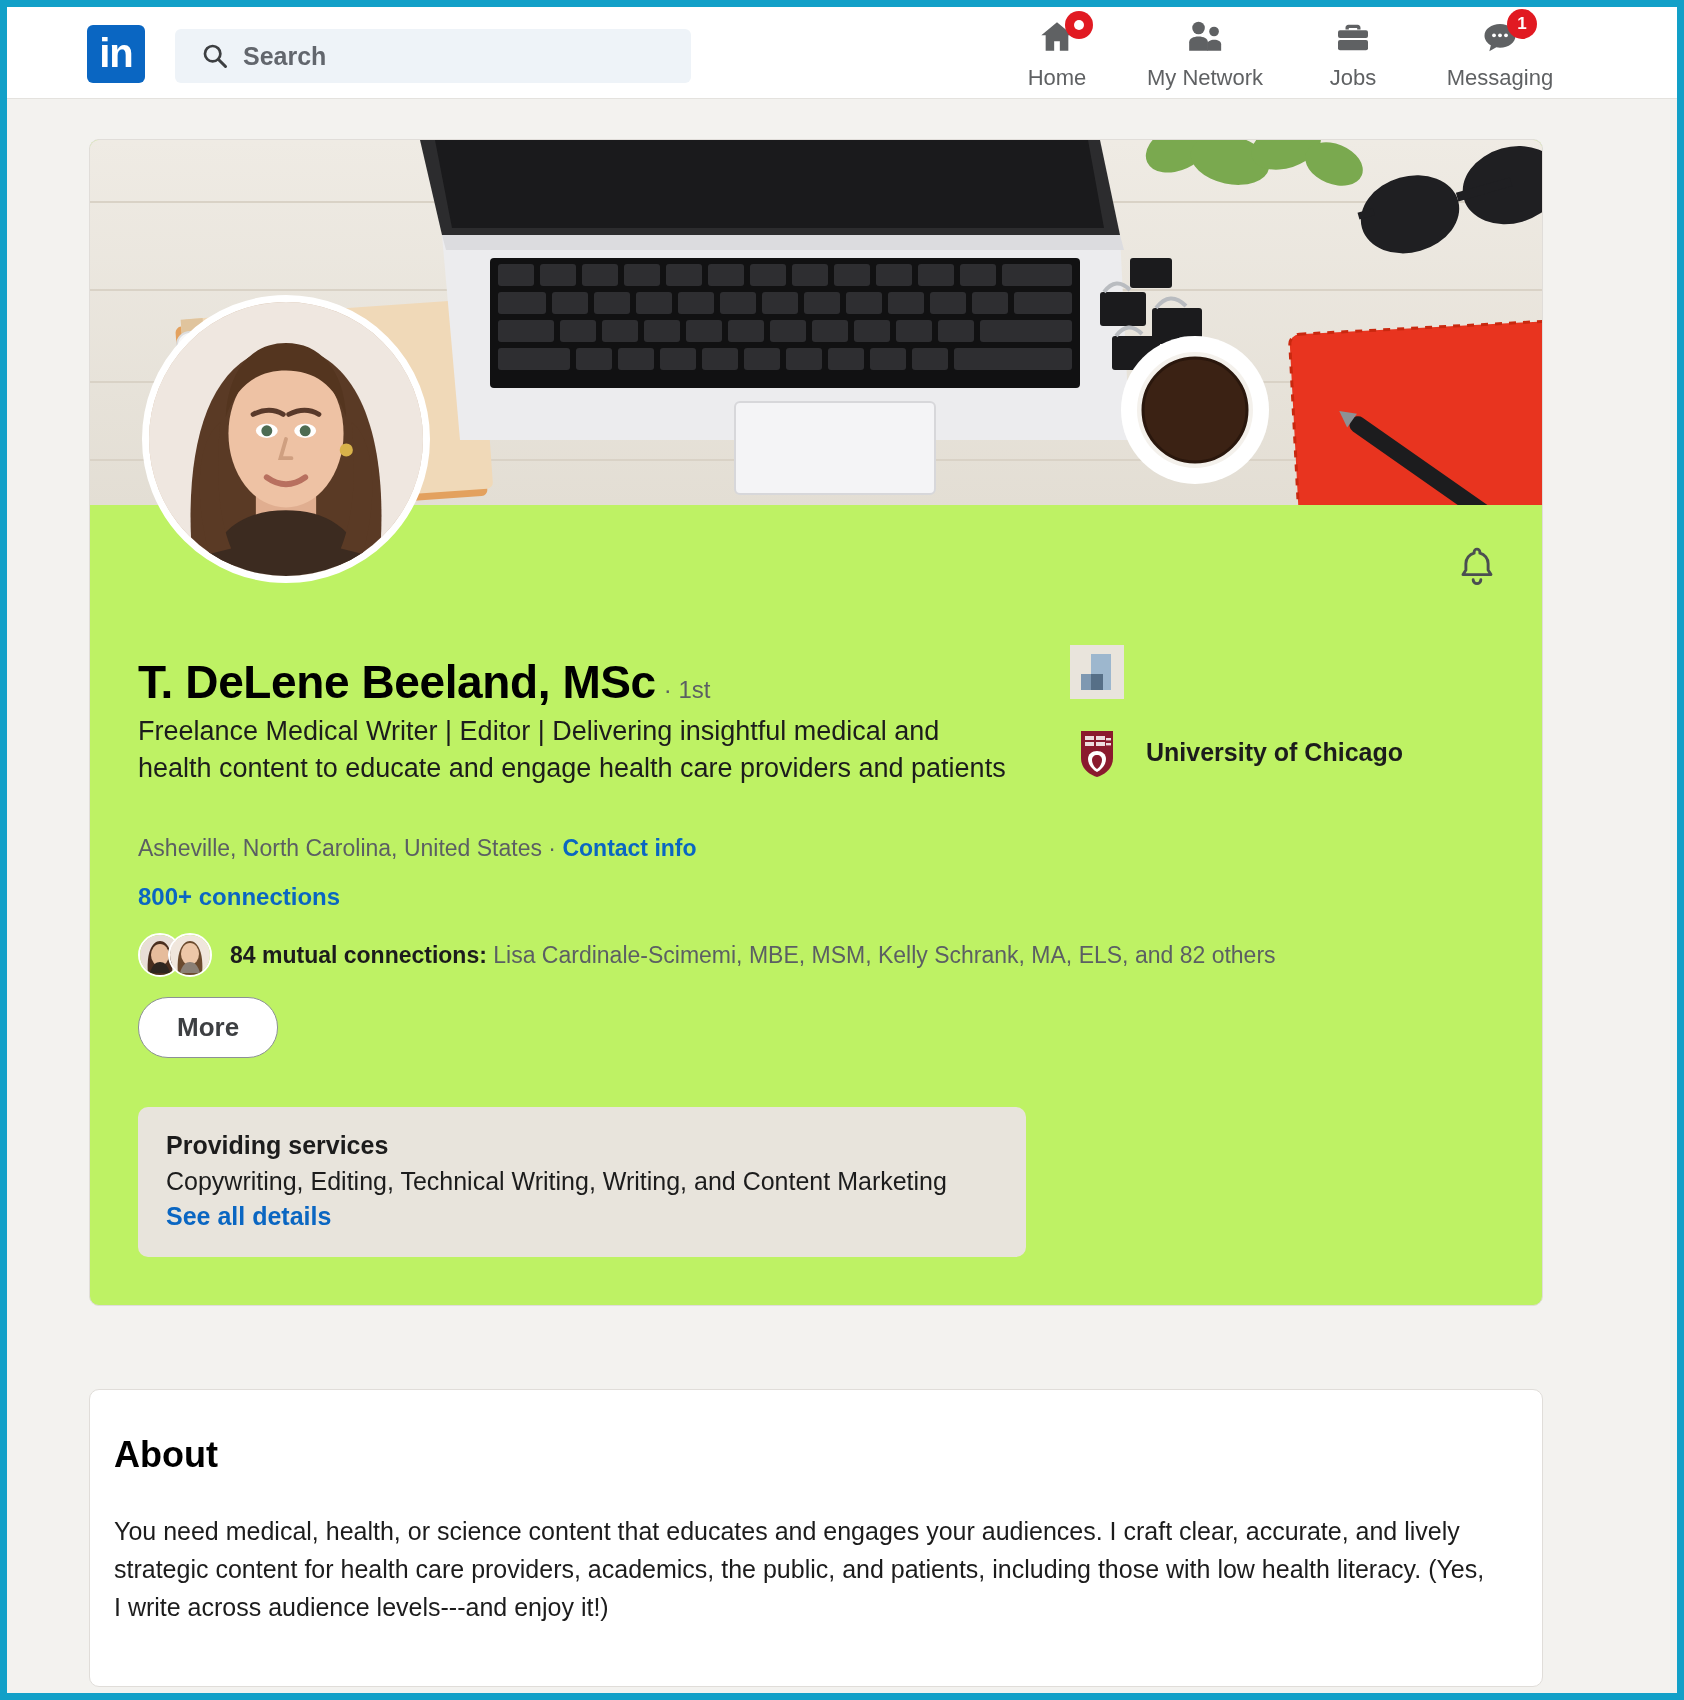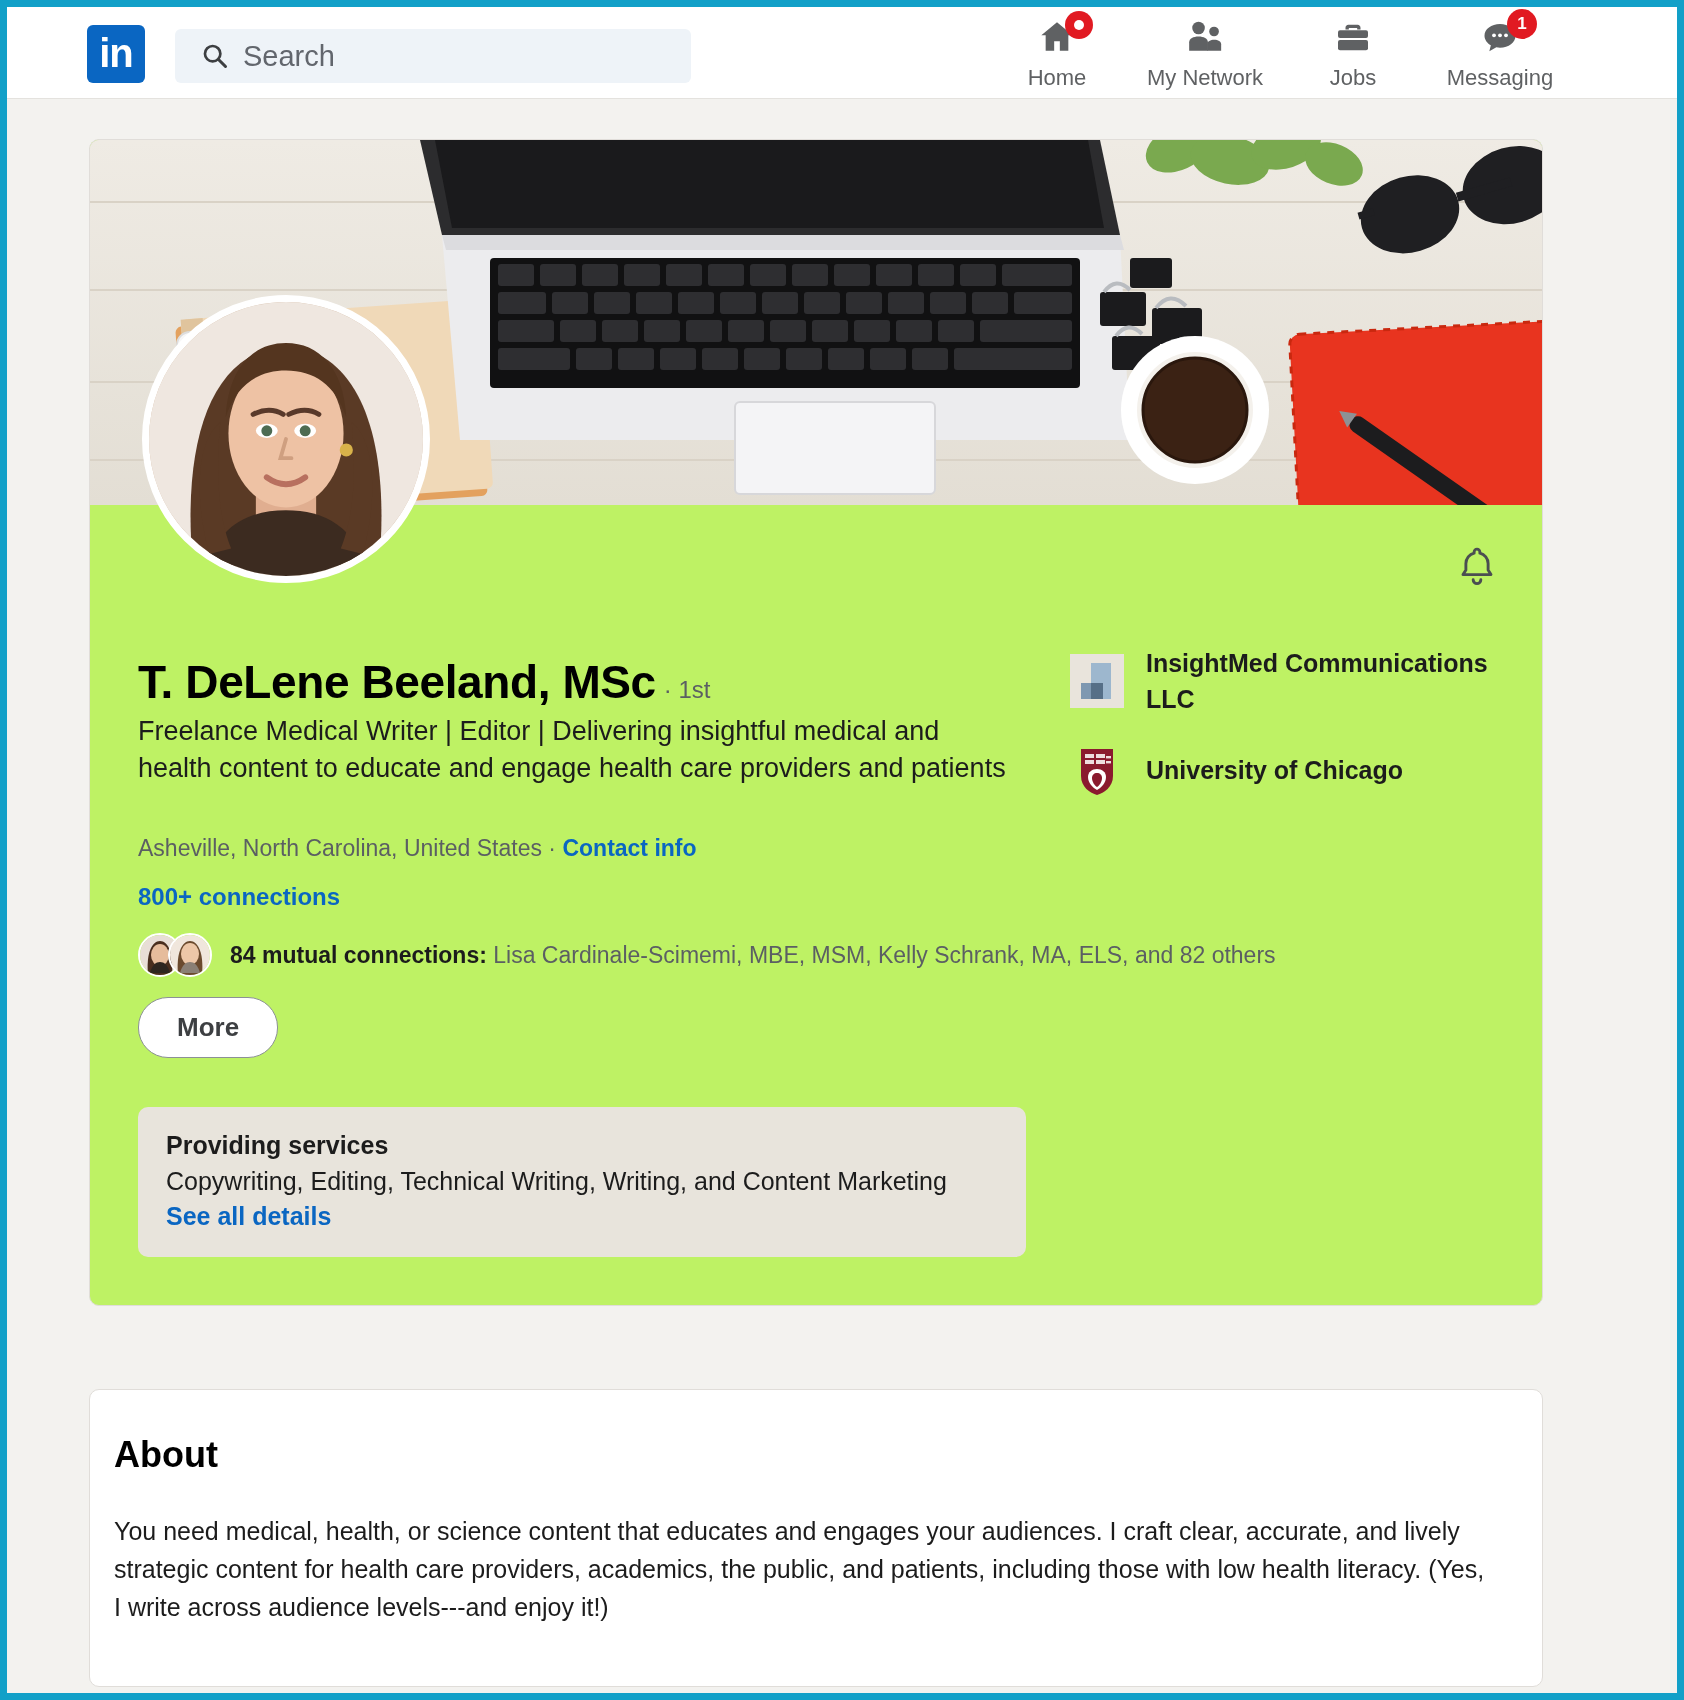--- a/index.html
+++ b/index.html
@@ -50,21 +50,21 @@
     width: 516px; height: 54px;
     background: #eef3f8;
     border-radius: 6px;
   }
   #search-icon-w {
     position: absolute; left: 26px; top: 13px;
     width: 28px; height: 28px;
   }
   #search-ph {
     position: absolute; left: 68px; top: 13px;
-    font-size: 29px; color: #62666d; line-height: 28px;
+    font-size: 25px; color: #62666d; line-height: 28px; font-weight: bold;
   }
 
   .navitem {
     position: absolute;
     top: 8px;
     width: 120px;
     text-align: center;
     color: #5f6163;
   }
   .navicon { height: 42px; position: relative; }
@@ -618,21 +618,20 @@
 
         <div class="org-row">
           <span class="org-logo">
             <svg viewBox="0 0 54 54">
               <rect width="54" height="54" fill="#e9e4dc"></rect>
               <rect x="21" y="9" width="20" height="36" fill="#9db7ce"></rect>
               <rect x="11" y="29" width="12" height="16" fill="#7e98b1"></rect>
               <rect x="21" y="29" width="12" height="16" fill="#566f87"></rect>
             </svg>
           </span>
-          <span class="org-name">InsightMed Communications LLC</span>
         </div>
 
         <div class="org-row">
           <span class="org-logo">
             <svg viewBox="0 0 54 54">
               <path d="M11 6 H43 V33 C43 44 34 50 27 52 C20 50 11 44 11 33 Z" fill="#8a1a2e"></path>
               <g fill="#ffffff" opacity="0.85">
                 <rect x="15" y="11" width="9" height="4"></rect>
                 <rect x="26" y="11" width="9" height="4"></rect>
                 <rect x="15" y="17" width="9" height="4"></rect>

